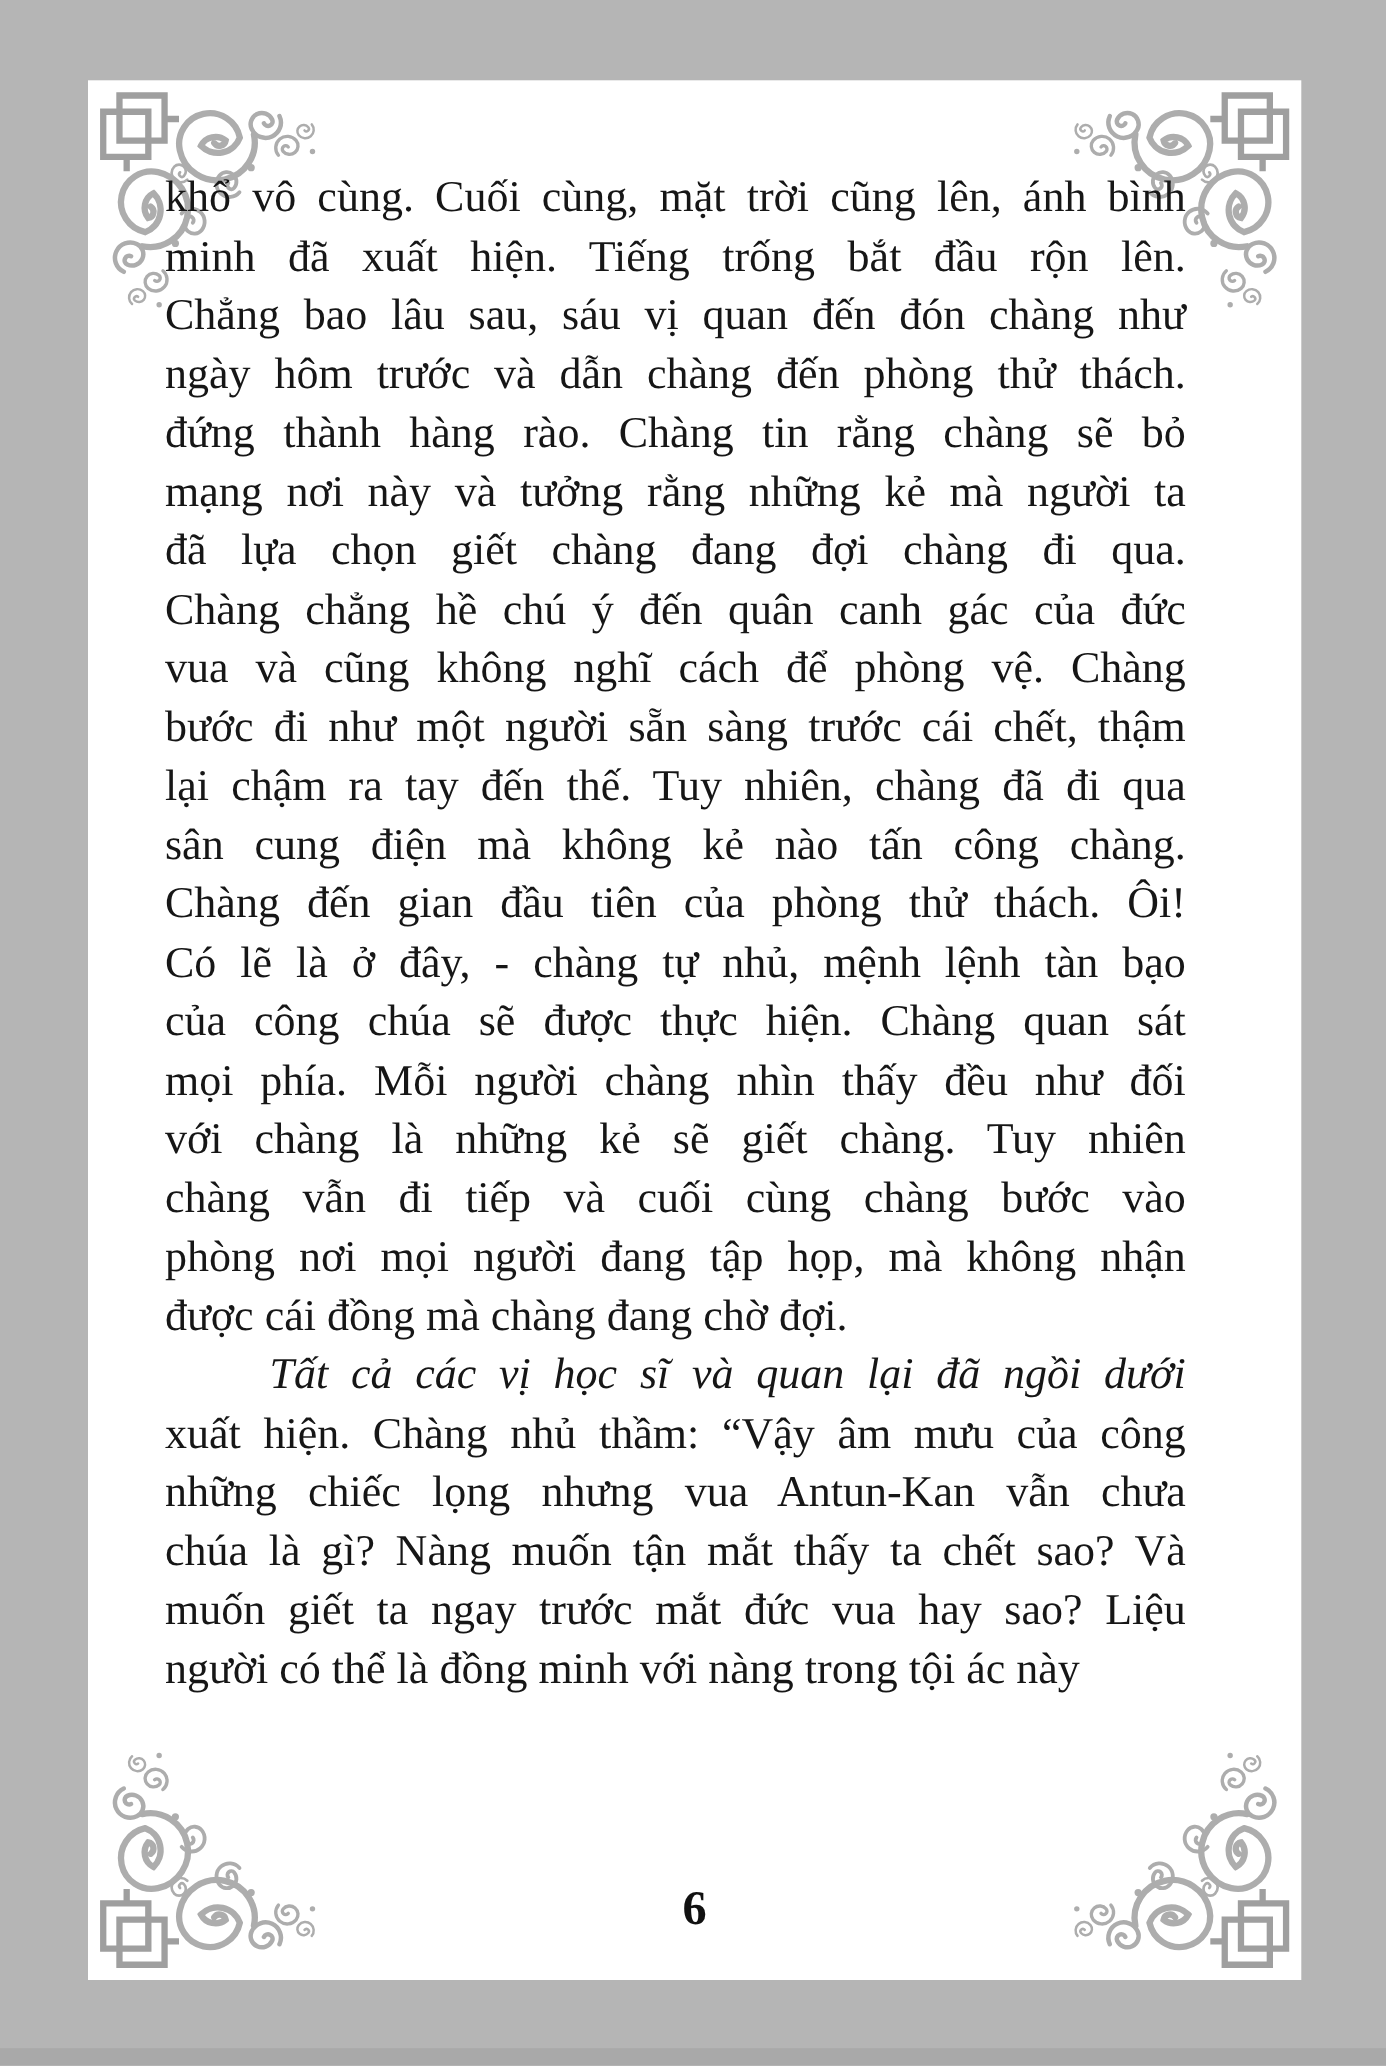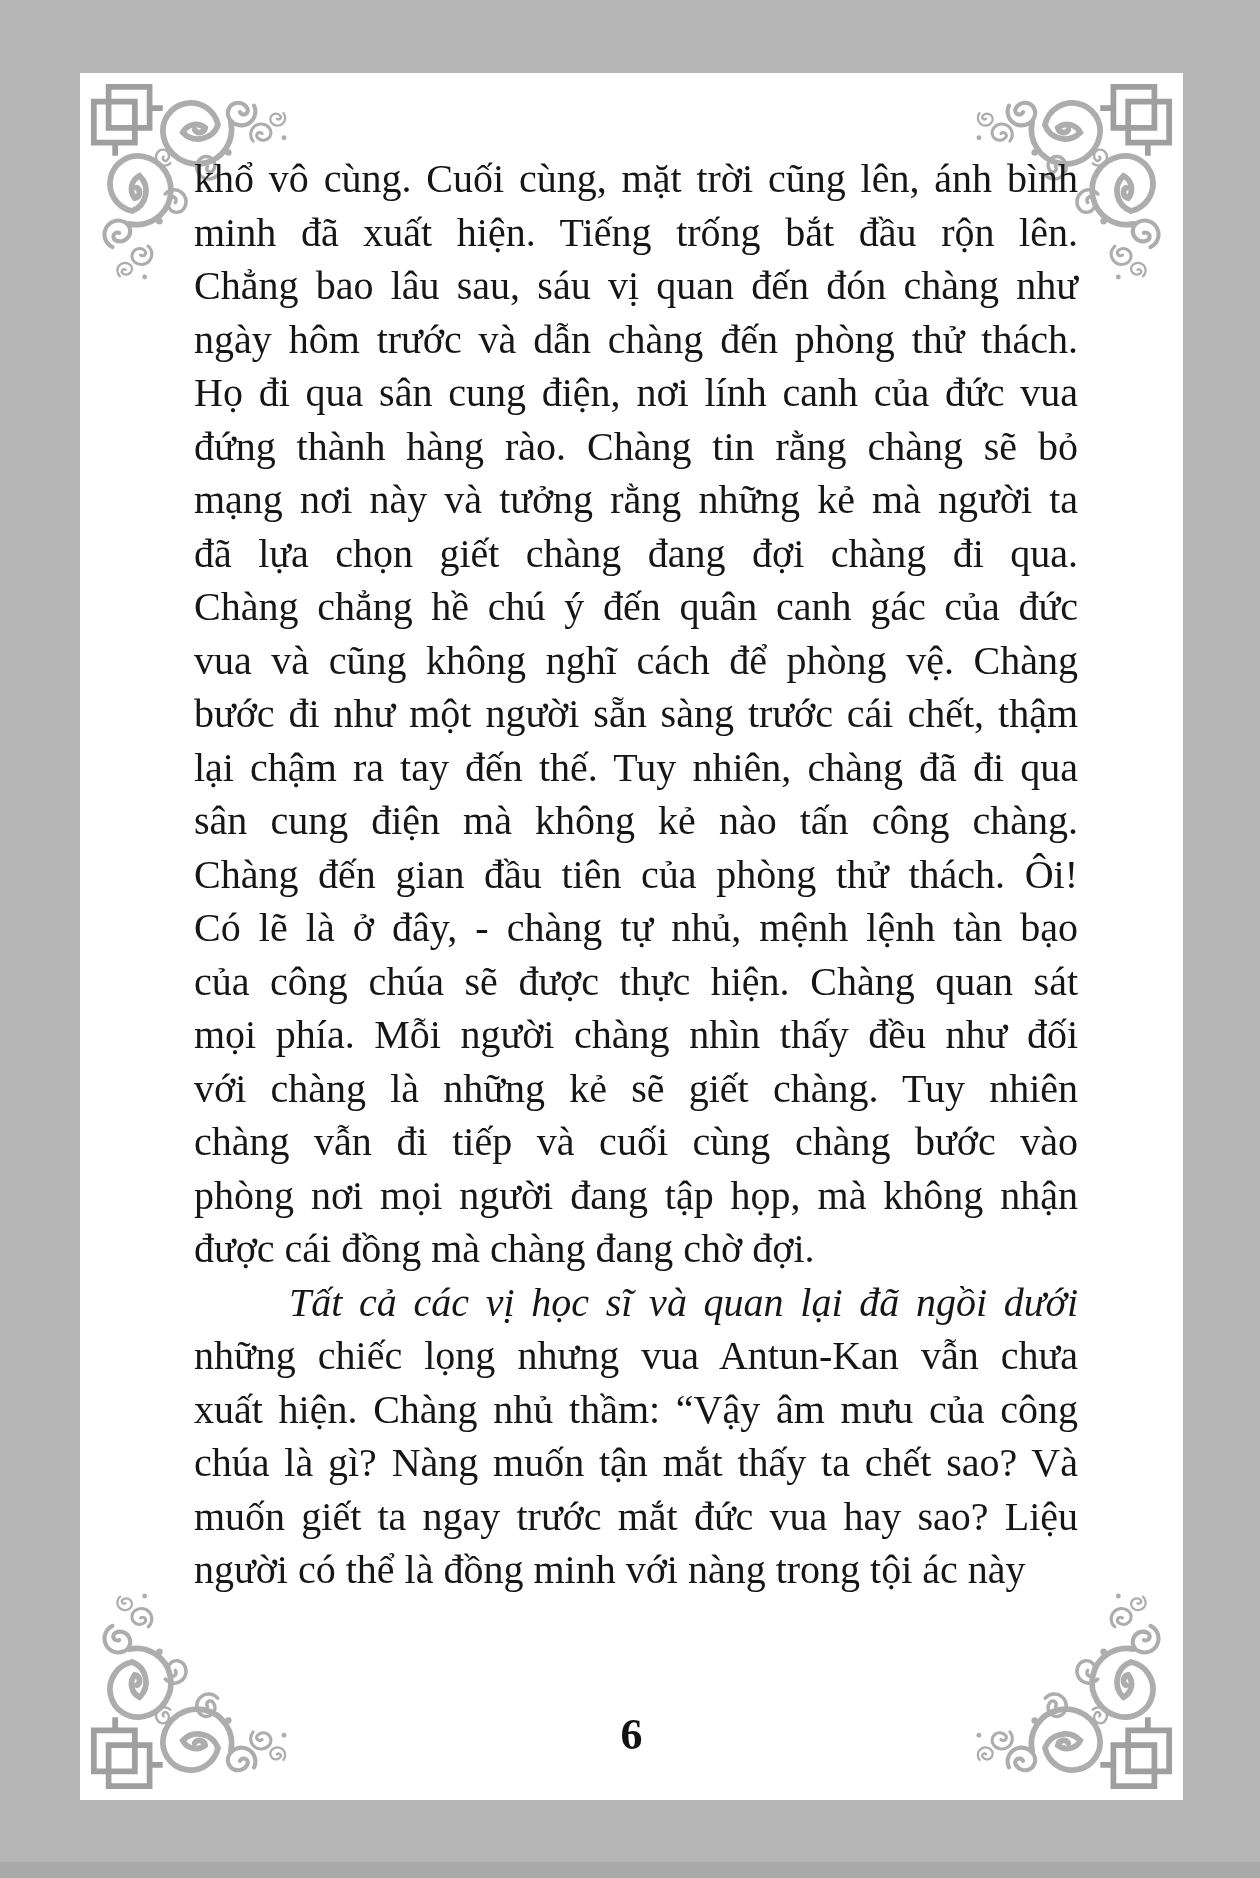--- a/index.html
+++ b/index.html
@@ -23,21 +23,21 @@
   .orn.tr{right:4px;top:4px;transform:scaleX(-1);}
   .orn.bl{left:4px;bottom:4px;transform:scaleY(-1);}
   .orn.br{right:4px;bottom:4px;transform:scale(-1,-1);}
   .text-block{
     position:absolute;left:70px;top:79px;width:928px;
     font-size:40px;line-height:53.5px;color:#161616;
   }
   .line{
     text-align:justify;
     text-align-last:justify;
-    height:53.5px;white-space:nowrap;margin-left:44px;
+    height:53.5px;white-space:nowrap;
   }
   .line.last{text-align-last:left;}
   .line.indent{text-indent:95px;font-style:italic;}
   .page-number{
     position:absolute;left:0;top:1636px;width:100%;
     text-align:center;font-size:44px;font-weight:bold;color:#111111;
   }
 </style>
 </head>
 <body>
@@ -100,40 +100,39 @@
     <svg viewBox="0 0 250 250" width="205" height="205">
         <use href="#orn"></use>
       </svg>
   </div>
 
   <div class="text-block">
       <div class="line">khổ vô cùng. Cuối cùng, mặt trời cũng lên, ánh bình</div>
       <div class="line">minh đã xuất hiện. Tiếng trống bắt đầu rộn lên.</div>
       <div class="line">Chẳng bao lâu sau, sáu vị quan đến đón chàng như</div>
       <div class="line">ngày hôm trước và dẫn chàng đến phòng thử thách.</div>
-      <div class="line">Họ đi qua sân cung điện, nơi lính canh của đức vua</div>
       <div class="line">đứng thành hàng rào. Chàng tin rằng chàng sẽ bỏ</div>
       <div class="line">mạng nơi này và tưởng rằng những kẻ mà người ta</div>
       <div class="line">đã lựa chọn giết chàng đang đợi chàng đi qua.</div>
       <div class="line">Chàng chẳng hề chú ý đến quân canh gác của đức</div>
       <div class="line">vua và cũng không nghĩ cách để phòng vệ. Chàng</div>
       <div class="line">bước đi như một người sẵn sàng trước cái chết, thậm</div>
       <div class="line">lại chậm ra tay đến thế. Tuy nhiên, chàng đã đi qua</div>
       <div class="line">sân cung điện mà không kẻ nào tấn công chàng.</div>
       <div class="line">Chàng đến gian đầu tiên của phòng thử thách. Ôi!</div>
       <div class="line">Có lẽ là ở đây, - chàng tự nhủ, mệnh lệnh tàn bạo</div>
       <div class="line">của công chúa sẽ được thực hiện. Chàng quan sát</div>
       <div class="line">mọi phía. Mỗi người chàng nhìn thấy đều như đối</div>
       <div class="line">với chàng là những kẻ sẽ giết chàng. Tuy nhiên</div>
       <div class="line">chàng vẫn đi tiếp và cuối cùng chàng bước vào</div>
       <div class="line">phòng nơi mọi người đang tập họp, mà không nhận</div>
       <div class="line last">được cái đồng mà chàng đang chờ đợi.</div>
       <div class="line indent">Tất cả các vị học sĩ và quan lại đã ngồi dưới</div>
+      <div class="line">xuất hiện. Chàng nhủ thầm: “Vậy âm mưu của công</div>
       <div class="line">những chiếc lọng nhưng vua Antun-Kan vẫn chưa</div>
-      <div class="line">xuất hiện. Chàng nhủ thầm: “Vậy âm mưu của công</div>
       <div class="line">chúa là gì? Nàng muốn tận mắt thấy ta chết sao? Và</div>
       <div class="line">muốn giết ta ngay trước mắt đức vua hay sao? Liệu</div>
       <div class="line last">người có thể là đồng minh với nàng trong tội ác này</div>
     </div>
 
   <div class="page-number">6</div>
 
 </div>
 
 <div class="bottom-shade"></div>

